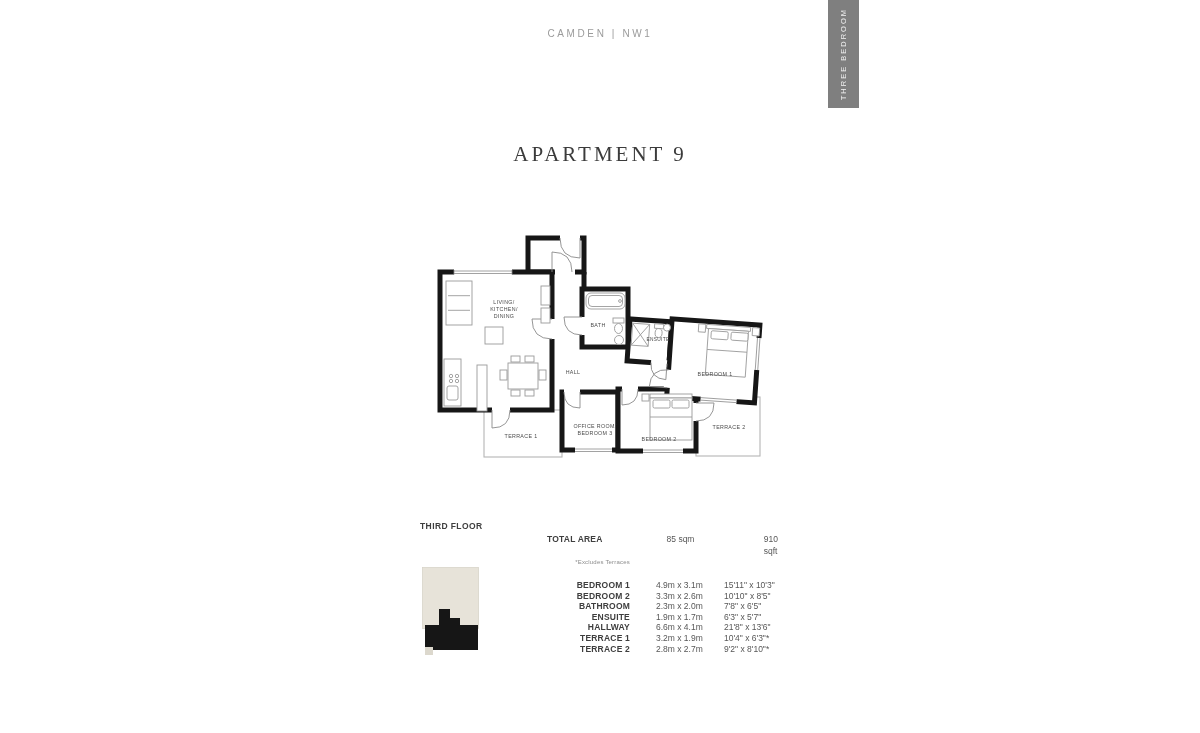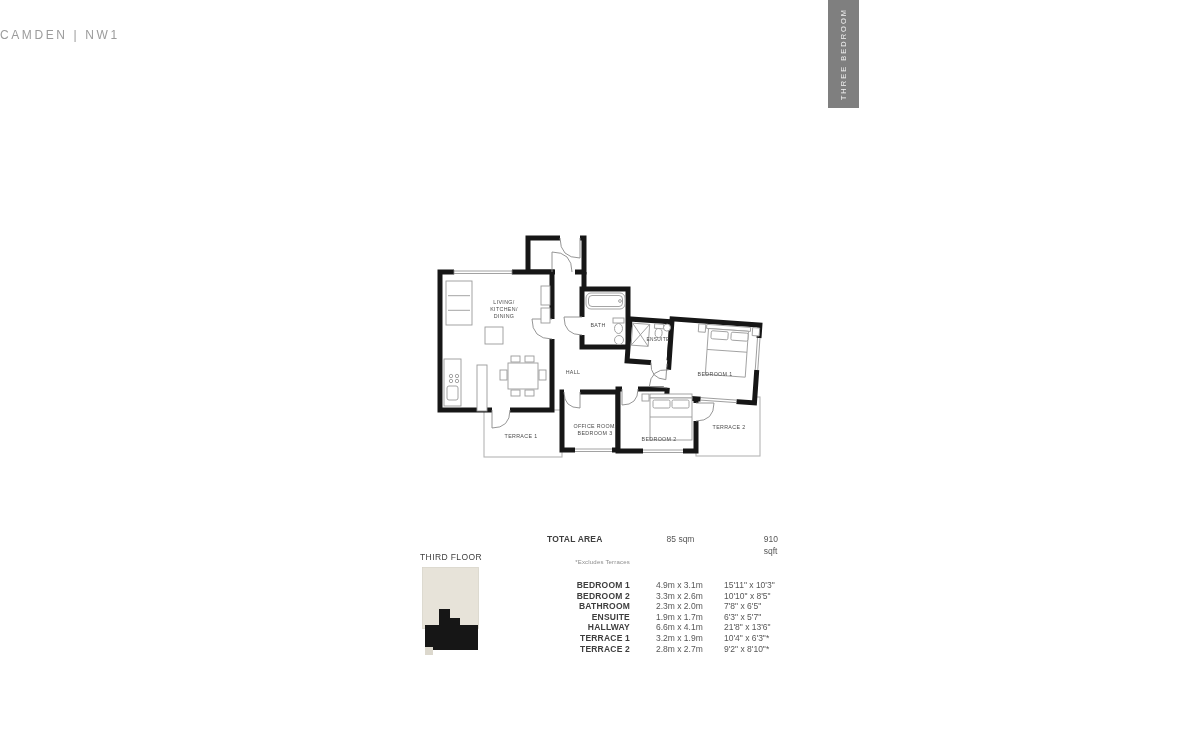--- a/index.html
+++ b/index.html
@@ -1,27 +1,27 @@
 <!DOCTYPE html>
 <html><head>
 <meta charset="utf-8">
 <style>
   html,body{margin:0;padding:0;background:#ffffff;}
   .page{position:relative;width:1200px;height:733px;background:#fff;overflow:hidden;
         font-family:"Liberation Sans",sans-serif;color:#3d3d3d;}
-  .location-header{position:absolute;top:28px;left:0;width:100%;
-        font-size:12px;letter-spacing:2.6px;color:#9b9b9b;}
+  .location-header{position:absolute;top:28px;left:0;width:100%;text-align:center;
+        font-size:10px;letter-spacing:2.6px;color:#9b9b9b;}
   .side-tab{position:absolute;left:828px;top:0;width:31px;height:108px;background:#7f7f7f;
         display:flex;align-items:center;justify-content:center;}
   .side-tab span{writing-mode:vertical-rl;transform:rotate(180deg);
         font-size:7.5px;letter-spacing:2px;color:#f2f2f2;white-space:nowrap;}
   .apt-title{position:absolute;top:142px;left:0;width:100%;text-align:center;
         font-family:"Liberation Serif",serif;font-size:21px;letter-spacing:3px;color:#3b3b3b;}
   .plan-svg{position:absolute;left:436px;top:231px;}
-  .floor-label{position:absolute;left:420px;top:552px;font-size:8.5px;font-weight:normal;
+  .floor-label{position:absolute;left:420px;top:521px;font-size:8.5px;font-weight:bold;
         letter-spacing:0.4px;color:#3e3e3e;}
   .key-svg{position:absolute;left:422px;top:567px;}
   .detail-table{position:absolute;left:420px;top:533px;width:370px;font-size:8.5px;}
   .trow{display:flex;line-height:10.6px;}
   .trow.total{line-height:12px;gap:38px;}
   .tname{width:210px;text-align:right;font-weight:bold;color:#3e3e3e;letter-spacing:0.2px;}
   .tmetric{width:94px;padding-left:26px;box-sizing:border-box;color:#575757;}
   .timperial{color:#575757;}
   .tnote{width:210px;text-align:right;font-size:6px;color:#8d8d8d;line-height:8px;
         margin:1px 0 14px 0;letter-spacing:0.2px;}
@@ -31,20 +31,21 @@
 <body>
 
 <div class="page">
 
   <div class="location-header">CAMDEN | NW1</div>
 
   <div class="side-tab">
     <span>THREE BEDROOM</span>
   </div>
 
+  <div class="apt-title">APARTMENT 9</div>
 
   <svg class="plan-svg" width="332" height="236" viewBox="0 0 332 236">
 
     <rect x="48" y="179" width="78" height="47" fill="#ffffff" stroke="#b5b5b5" stroke-width="1.1"></rect>
     <rect x="260" y="166" width="64" height="59" fill="#ffffff" stroke="#b5b5b5" stroke-width="1.1"></rect>
 
     <g fill="#ffffff" stroke="#161616" stroke-width="5">
       <rect x="92" y="7" width="56" height="34"></rect>
       <rect x="4" y="41" width="112" height="138"></rect>
       <rect x="146" y="58" width="46" height="58"></rect>

